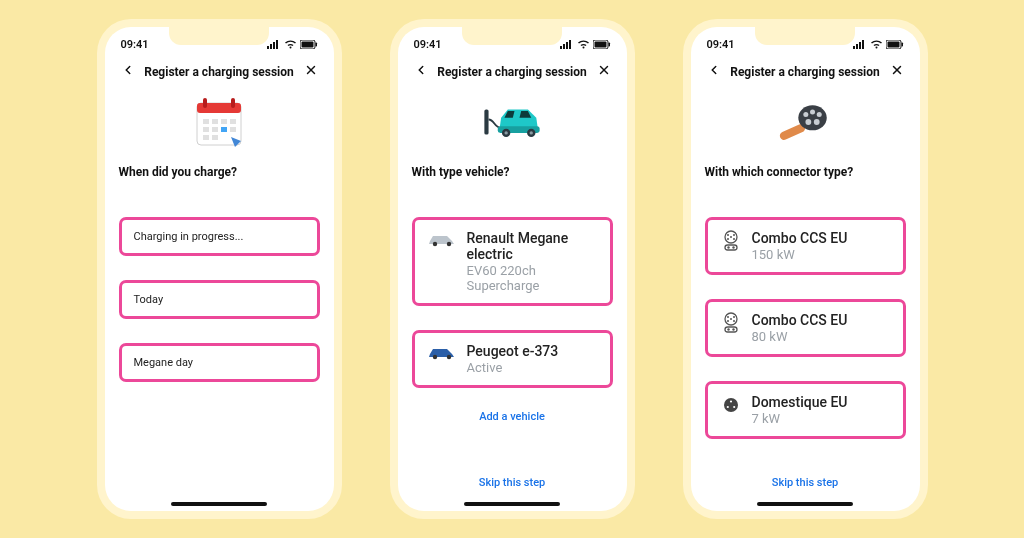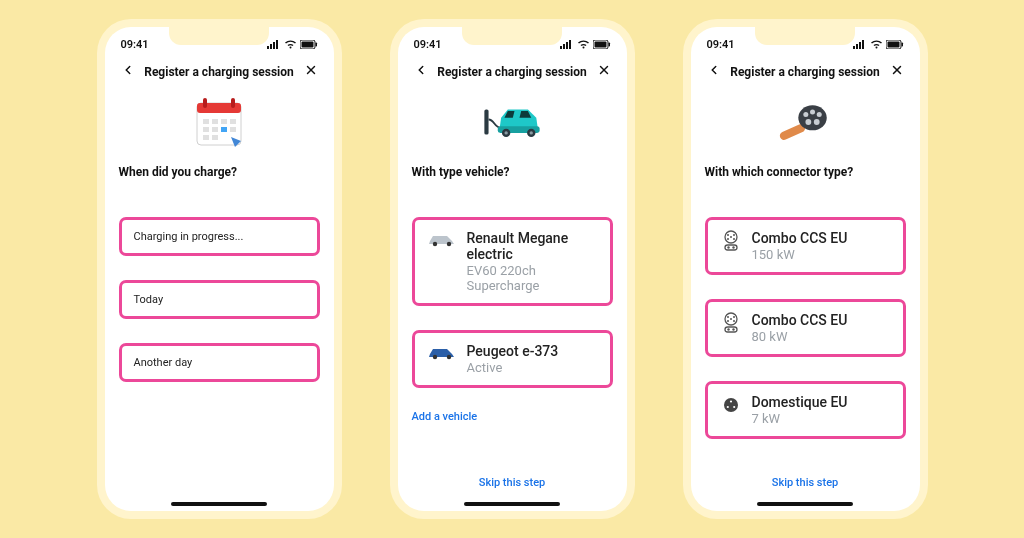--- a/index.html
+++ b/index.html
@@ -112,21 +112,21 @@
   .option-title { font-size: 14px; color: #222; font-weight: 500; }
   .option-sub { font-size: 13px; color: #9aa0a6; }
   .vehicle-icon {
     width: 30px;
     height: 18px;
     display: flex;
     align-items: center;
     justify-content: center;
   }
   .link-btn {
-    text-align: left;
+    text-align: center;
     font-size: 11px;
     color: #1a73e8;
     font-weight: 500;
     padding: 14px 0;
     cursor: pointer;
   }
   .footer-link {
     text-align: center;
     font-size: 11px;
     color: #1a73e8;
@@ -213,21 +213,21 @@
         </svg>
       </div>
       <div class="question">When did you charge?</div>
       <div class="option">
         <span>Charging in progress...</span>
       </div>
       <div class="option">
         <span>Today</span>
       </div>
       <div class="option">
-        <span>Another day</span>
+        <span>Megane day</span>
       </div>
       <div class="spacer"></div>
     </div>
     <div class="home-indicator"></div>
   </div>
 </div>
 
 <div class="phone">
   <div class="screen">
     <div class="notch"></div>

